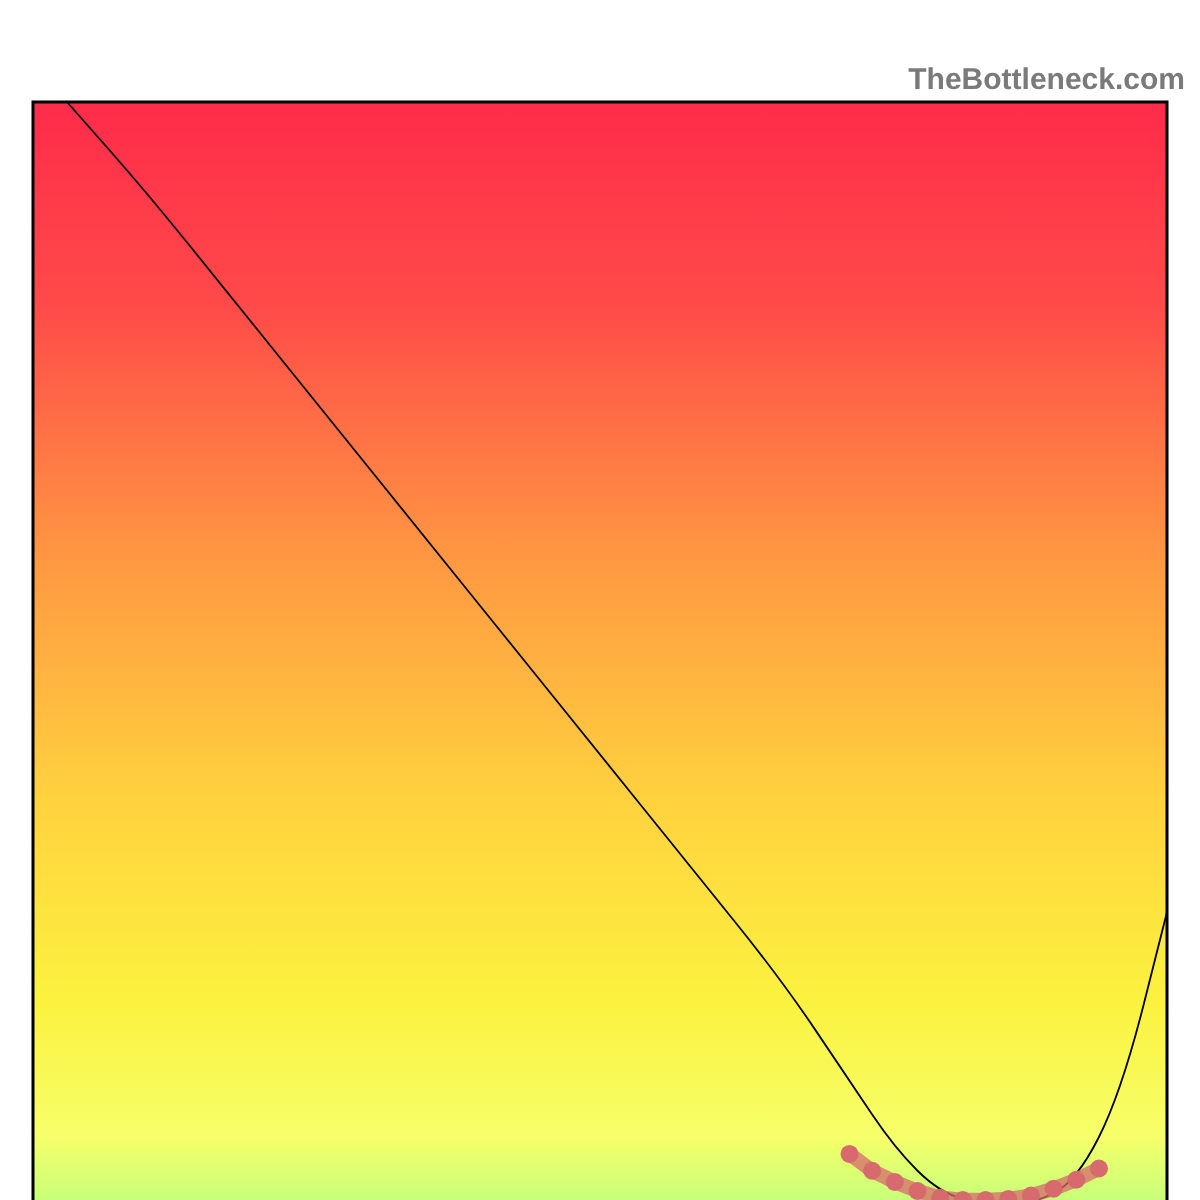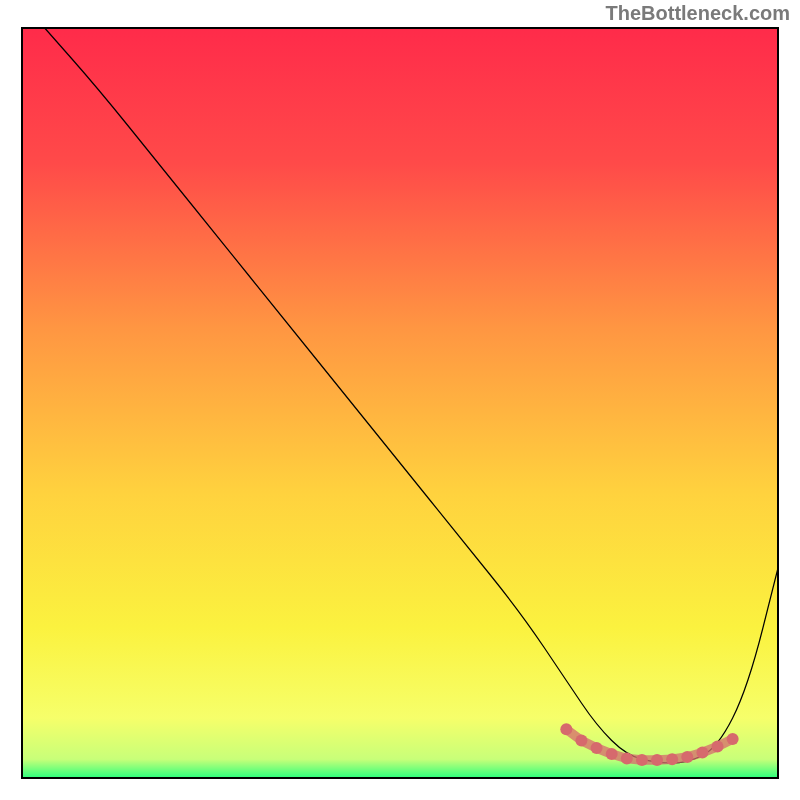--- a/index.html
+++ b/index.html
@@ -7,20 +7,21 @@
     padding: 0;
     width: 800px;
     height: 800px;
     overflow: hidden;
     background: #fff;
   }
   .chart-container {
     position: relative;
     width: 800px;
     height: 564px;
+    margin-top: 40px;
   }
   .watermark {
     position: absolute;
     top: 2px;
     right: 10px;
     font-family: Arial, sans-serif;
     font-size: 20px;
     font-weight: bold;
     color: #7a7a7a;
     z-index: 10;

